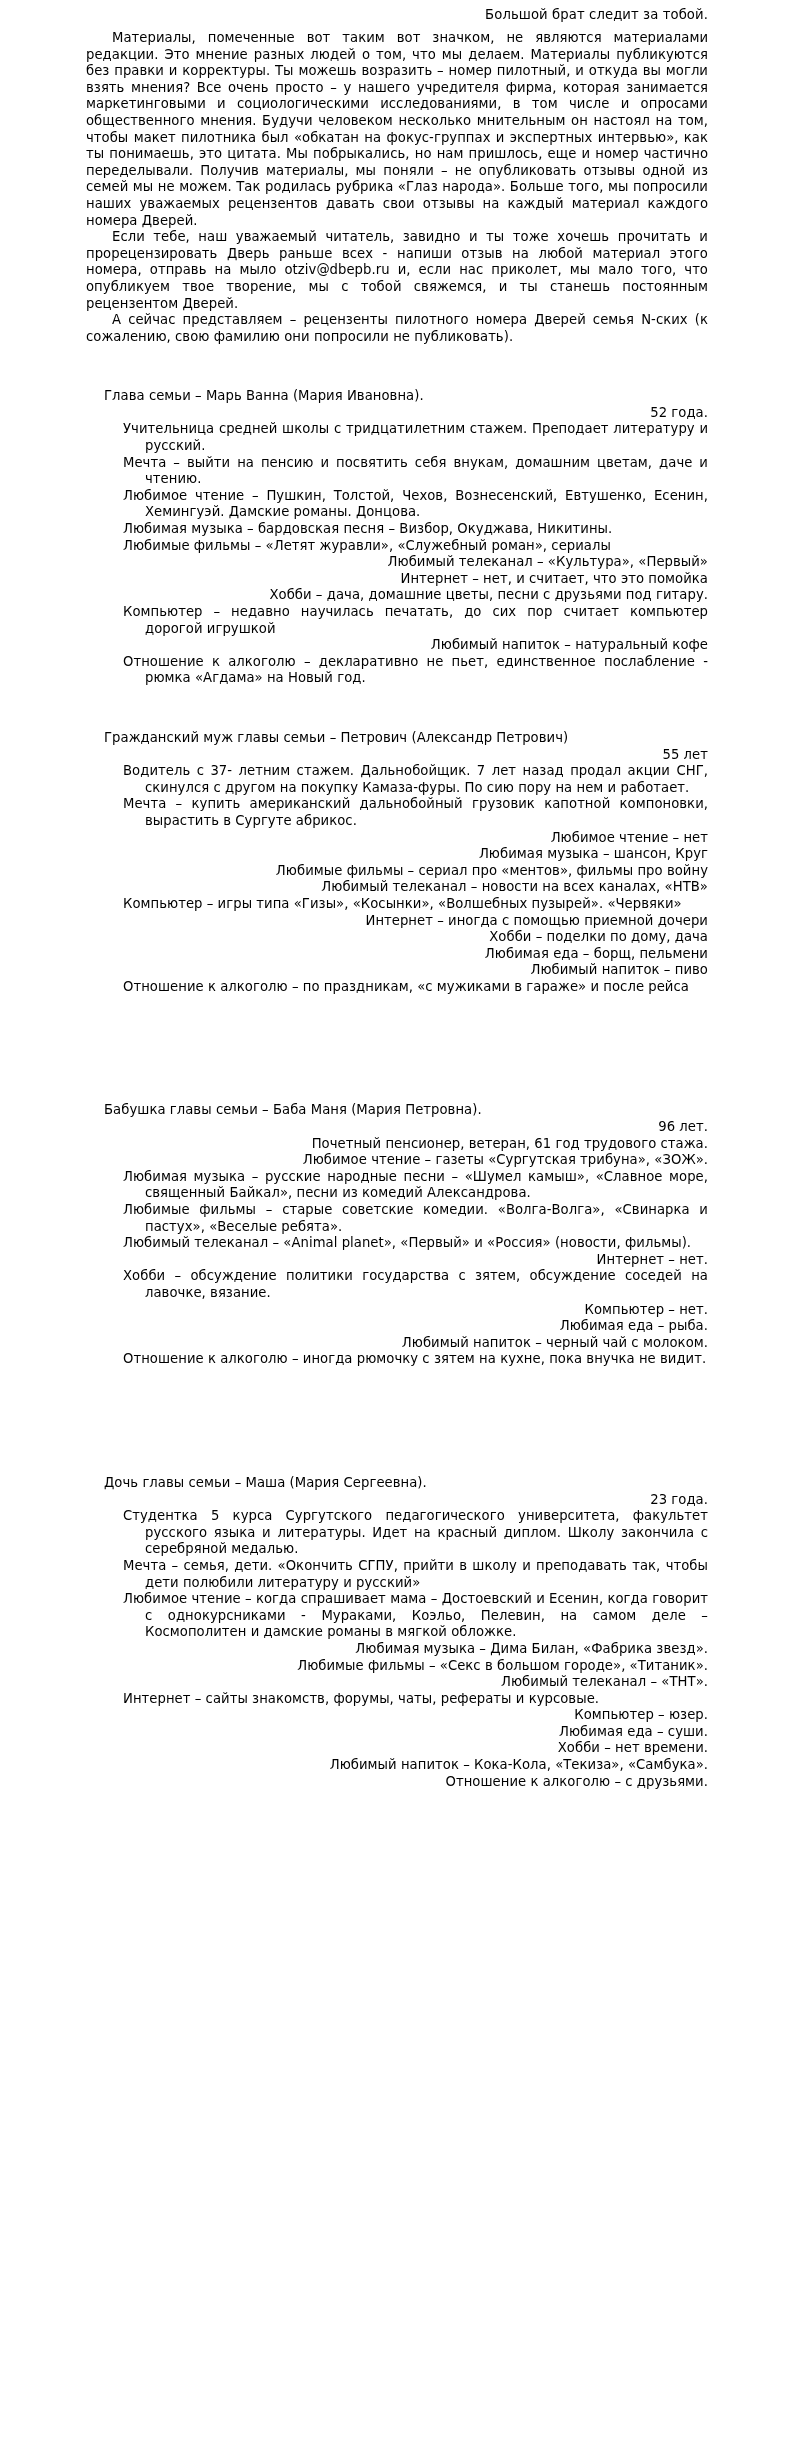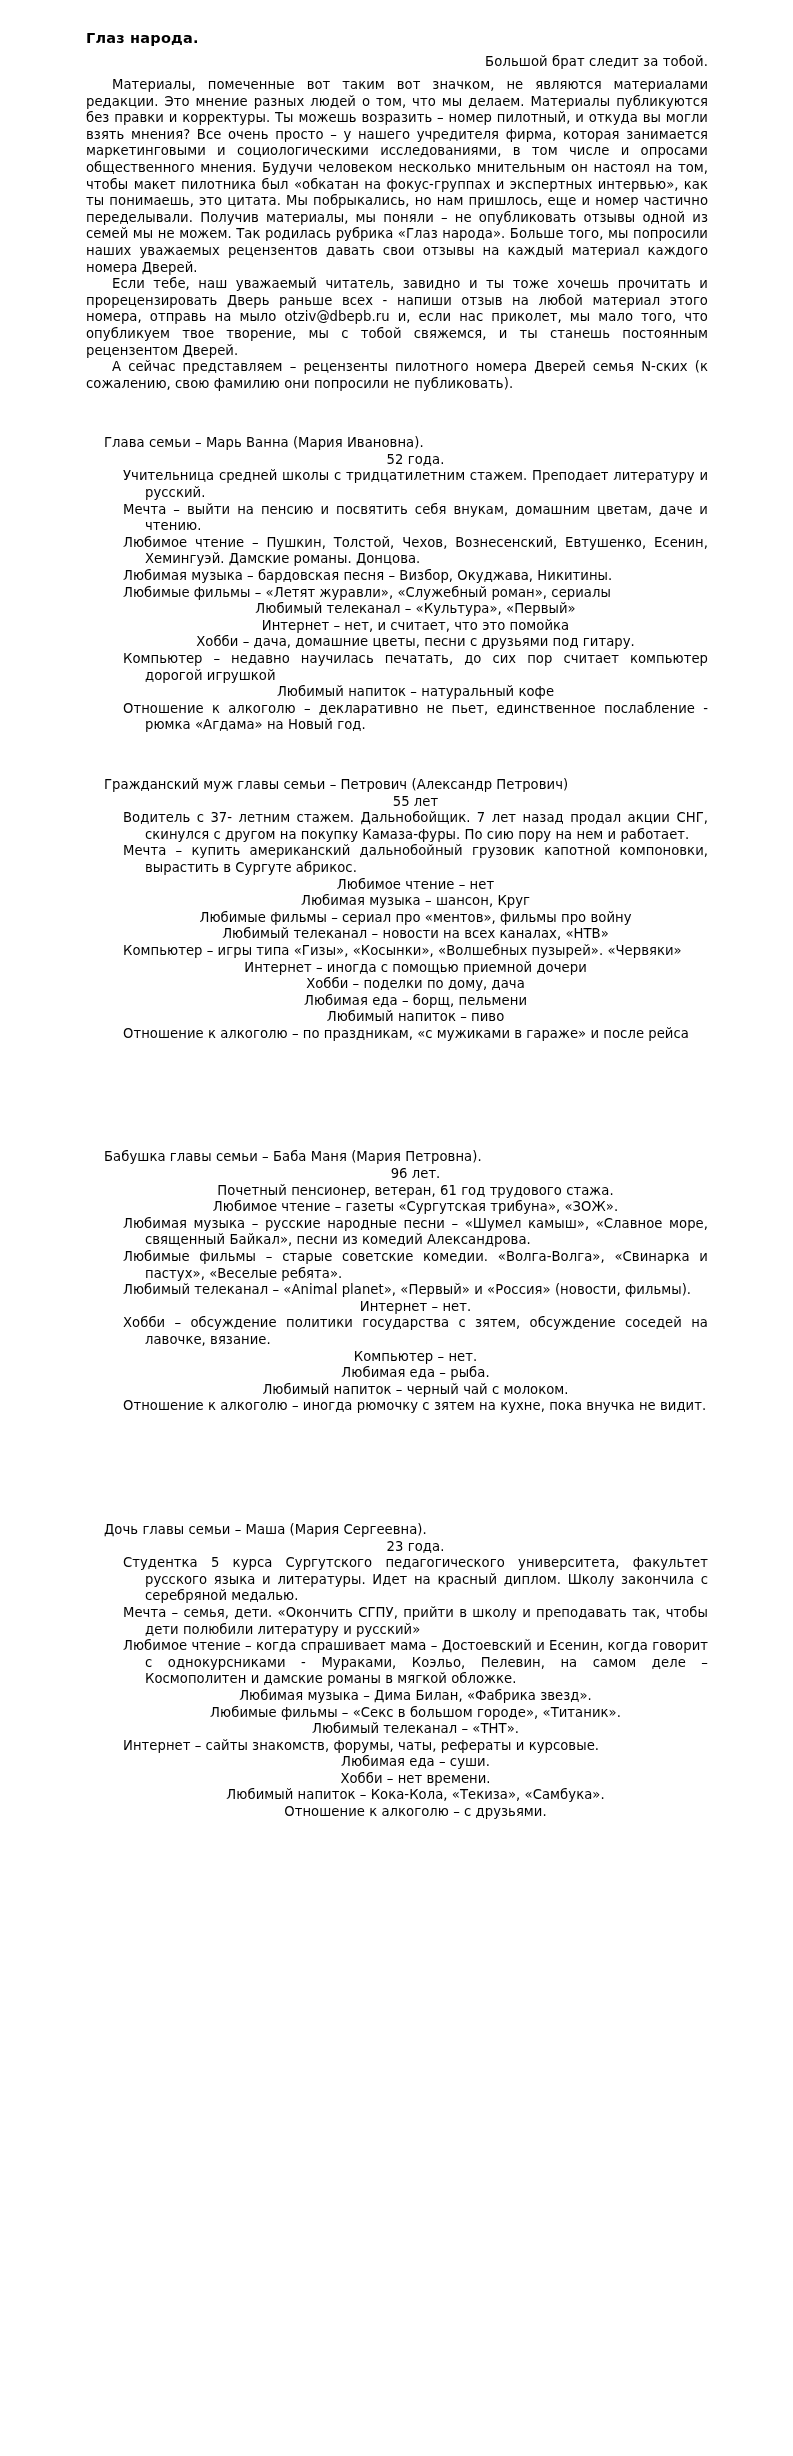--- a/index.html
+++ b/index.html
@@ -75,36 +75,35 @@
     padding: 0;
   }
   .fact {
     font-size: 13.2px;
     line-height: 16.6px;
     margin: 0;
     padding: 0;
     margin-left: 37px;
     padding-left: 22px;
     text-indent: -22px;
-    text-align: center;
+    text-align: right;
     letter-spacing: .05px;
     max-width: 570px;
   }
   .fact.wrap {
     text-align: justify;
   }
   .gap-lg { height: 64px; }
 </style>
 </head>
 <body>
 
 <div class="page">
   <div class="sheet">
 
-    <div class="headline">Глаз народа.</div>
 
     <div class="epigraph">Большой брат следит за тобой.</div>
 
     <div class="intro">
       <p>Материалы, помеченные вот таким вот значком, не являются материалами редакции. Это мнение разных людей о том, что мы делаем. Материалы публикуются без правки и корректуры. Ты можешь возразить – номер пилотный, и откуда вы могли взять мнения? Все очень просто – у нашего учредителя фирма, которая занимается маркетинговыми и социологическими исследованиями, в том числе и опросами общественного мнения. Будучи человеком несколько мнительным он настоял на том, чтобы макет пилотника был «обкатан на фокус-группах и экспертных интервью», как ты понимаешь, это цитата. Мы побрыкались, но нам пришлось, еще и номер частично переделывали. Получив материалы, мы поняли – не опубликовать отзывы одной из семей мы не можем. Так родилась рубрика «Глаз народа». Больше того, мы попросили наших уважаемых рецензентов давать свои отзывы на каждый материал каждого номера Дверей.</p>
       <p>Если тебе, наш уважаемый читатель, завидно и ты тоже хочешь прочитать и прорецензировать Дверь раньше всех - напиши отзыв на любой материал этого номера, отправь на мыло otziv@dbepb.ru и, если нас приколет, мы мало того, что опубликуем твое творение, мы с тобой свяжемся, и ты станешь постоянным рецензентом Дверей.</p>
       <p>А сейчас представляем – рецензенты пилотного номера Дверей семья N-ских (к сожалению, свою фамилию они попросили не публиковать).</p>
     </div>
 
     <div class="family">
@@ -170,20 +169,21 @@
       <div class="family-title">Дочь главы семьи – Маша (Мария Сергеевна).</div>
       <ul class="fact-list">
         <li class="fact">23 года.</li>
         <li class="fact wrap">Студентка 5 курса Сургутского педагогического университета, факультет русского языка и литературы. Идет на красный диплом. Школу закончила с серебряной медалью.</li>
         <li class="fact wrap">Мечта – семья, дети. «Окончить СГПУ, прийти в школу и преподавать так, чтобы дети полюбили литературу и русский»</li>
         <li class="fact wrap">Любимое чтение – когда спрашивает мама – Достоевский и Есенин, когда говорит с однокурсниками - Мураками, Коэльо, Пелевин, на самом деле – Космополитен и дамские романы в мягкой обложке.</li>
         <li class="fact">Любимая музыка – Дима Билан, «Фабрика звезд».</li>
         <li class="fact">Любимые фильмы – «Секс в большом городе», «Титаник».</li>
         <li class="fact">Любимый телеканал – «ТНТ».</li>
         <li class="fact wrap">Интернет – сайты знакомств, форумы, чаты, рефераты и курсовые.</li>
+        <li class="fact">Компьютер – юзер.</li>
         <li class="fact">Любимая еда – суши.</li>
         <li class="fact">Хобби – нет времени.</li>
         <li class="fact">Любимый напиток – Кока-Кола, «Текиза», «Самбука».</li>
         <li class="fact">Отношение к алкоголю – с друзьями.</li>
       </ul>
     </div>
 
   </div>
 </div>
 

